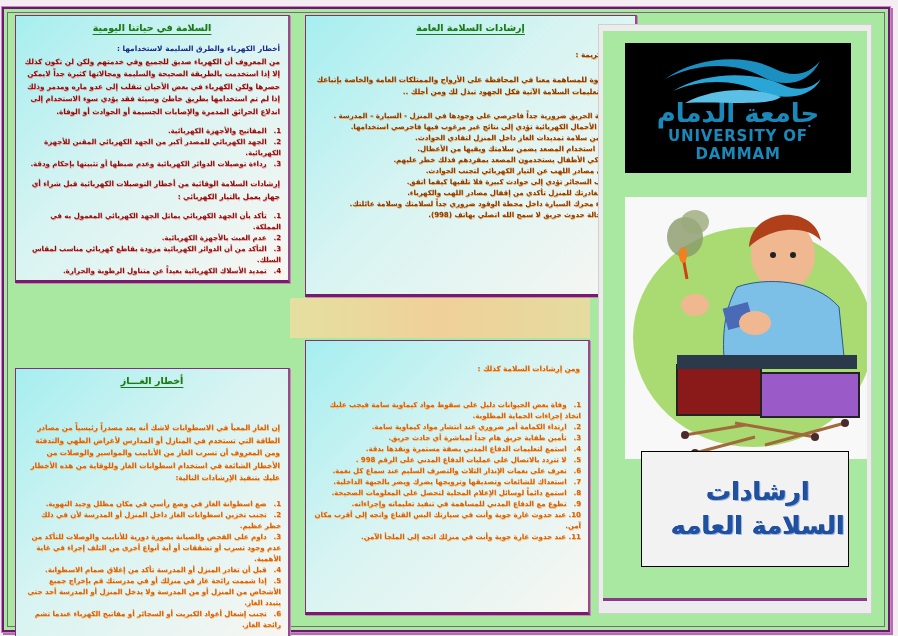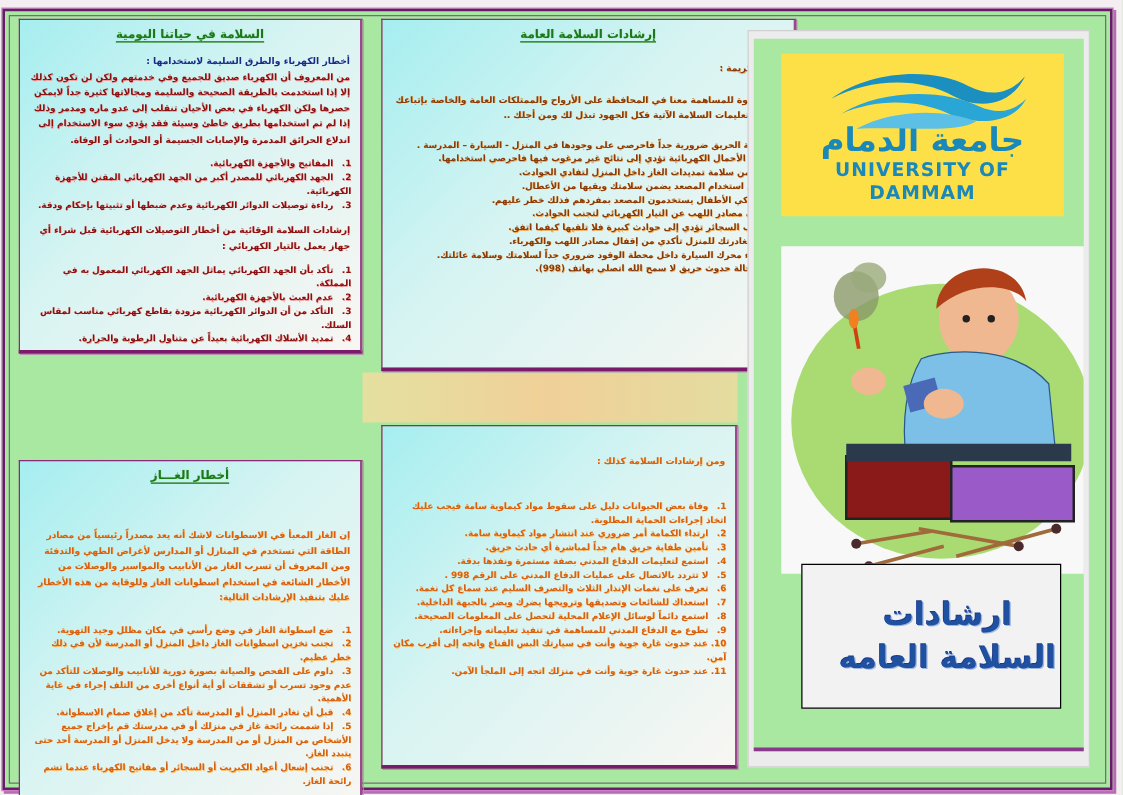--- a/index.html
+++ b/index.html
@@ -46,21 +46,21 @@
   .cover {
     position: absolute; left: 598px; top: 24px; width: 274px; height: 590px;
     background: #ececec; border: 1px solid #d0d0d0;
   }
   .cover-green {
     position: absolute; left: 4px; top: 6px; right: 4px; bottom: 12px;
     background: #a8e8a0; border-bottom: 3px solid #8a3a8a;
   }
   .logo-box {
     position: absolute; left: 22px; top: 12px; width: 226px; height: 130px;
-    background: #fde047; direction: ltr; text-align: center;
+    background: #000000; direction: ltr; text-align: center;
   }
   .logo-arabic { font-size: 26px; font-weight: bold; color: #1a88b8; direction: rtl; margin-top: 56px; line-height: 28px; letter-spacing: 1px; }
   .logo-en { font-size: 15px; font-weight: bold; color: #1a88b8; letter-spacing: 0.8px; }
   .logo-waves { position: absolute; left: 30px; top: 8px; }
 
   .illustration {
     position: absolute; left: 22px; top: 166px; width: 242px; height: 262px;
     background: #f8f8f8; overflow: hidden;
   }
 

